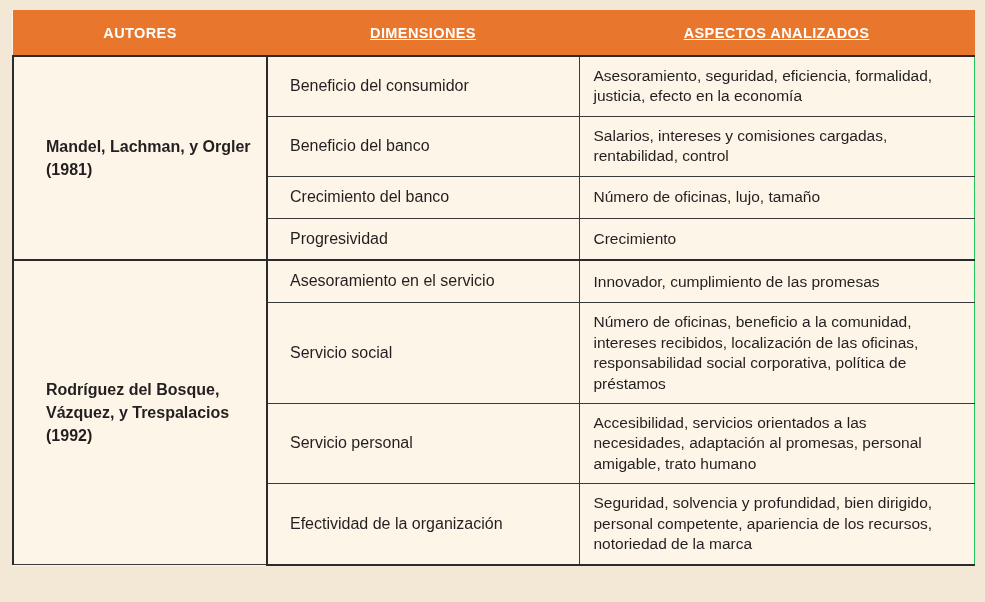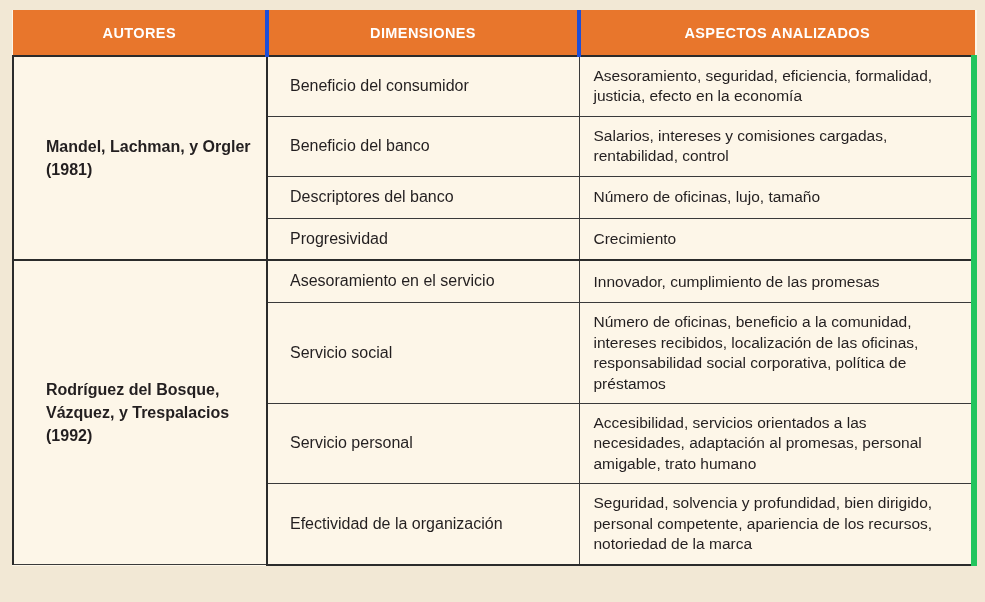--- a/index.html
+++ b/index.html
@@ -35,21 +35,22 @@
     color: #ffffff;
     font-size: 14.5px;
     font-weight: bold;
     letter-spacing: 0.4px;
     text-align: center;
     padding: 14px 6px 14px 6px;
     border: 1px solid #e8762c;
     vertical-align: middle;
   }
   thead th.sep-left {
-    border-left: 4px solid #1d4ed8;
+    border-left: 1px solid #1d4ed8;
+    text-decoration: underline;
   }
 
   tbody td {
     border: 1px solid #3a3a3a;
     vertical-align: middle;
     background: #fdf6e8;
     color: #231f20;
   }
   td.authors {
     font-size: 16px;
@@ -75,21 +76,21 @@
   .outer-top td, .outer-top th {
     border-top: 2px solid #2b2b2b;
   }
   tbody tr:last-child td {
     border-bottom: 2px solid #2b2b2b;
   }
   td.authors, td.dim.first-of-group {
     border-left: 2px solid #2b2b2b;
   }
   td.aspect {
-    border-right: 6px solid #22c55e;
+    border-right: 1px solid #22c55e;
   }
   td.authors {
     border-left: 2px solid #2b2b2b;
     padding-left: 32px;
   }
 </style>
 </head>
 <body>
 
 <div class="page">
@@ -111,21 +112,21 @@
       <tr class="outer-top">
         <td class="authors" rowspan="4">Mandel, Lachman,  y Orgler (1981)</td>
         <td class="dim first-of-group">Beneficio del consumidor</td>
         <td class="aspect">Asesoramiento, seguridad, eficiencia, formalidad, justicia, efecto en la economía</td>
       </tr>
       <tr>
         <td class="dim first-of-group">Beneficio del banco</td>
         <td class="aspect">Salarios, intereses y comisiones cargadas, rentabilidad, control</td>
       </tr>
       <tr>
-        <td class="dim first-of-group">Descriptores del banco</td>
+        <td class="dim first-of-group">Crecimiento del banco</td>
         <td class="aspect">Número de oficinas, lujo, tamaño</td>
       </tr>
       <tr>
         <td class="dim first-of-group">Progresividad</td>
         <td class="aspect">Crecimiento</td>
       </tr>
 
       <tr class="group-sep">
         <td class="authors" rowspan="4">Rodríguez del Bosque, Vázquez, y Trespalacios (1992)</td>
         <td class="dim first-of-group">Asesoramiento en el servicio</td>

